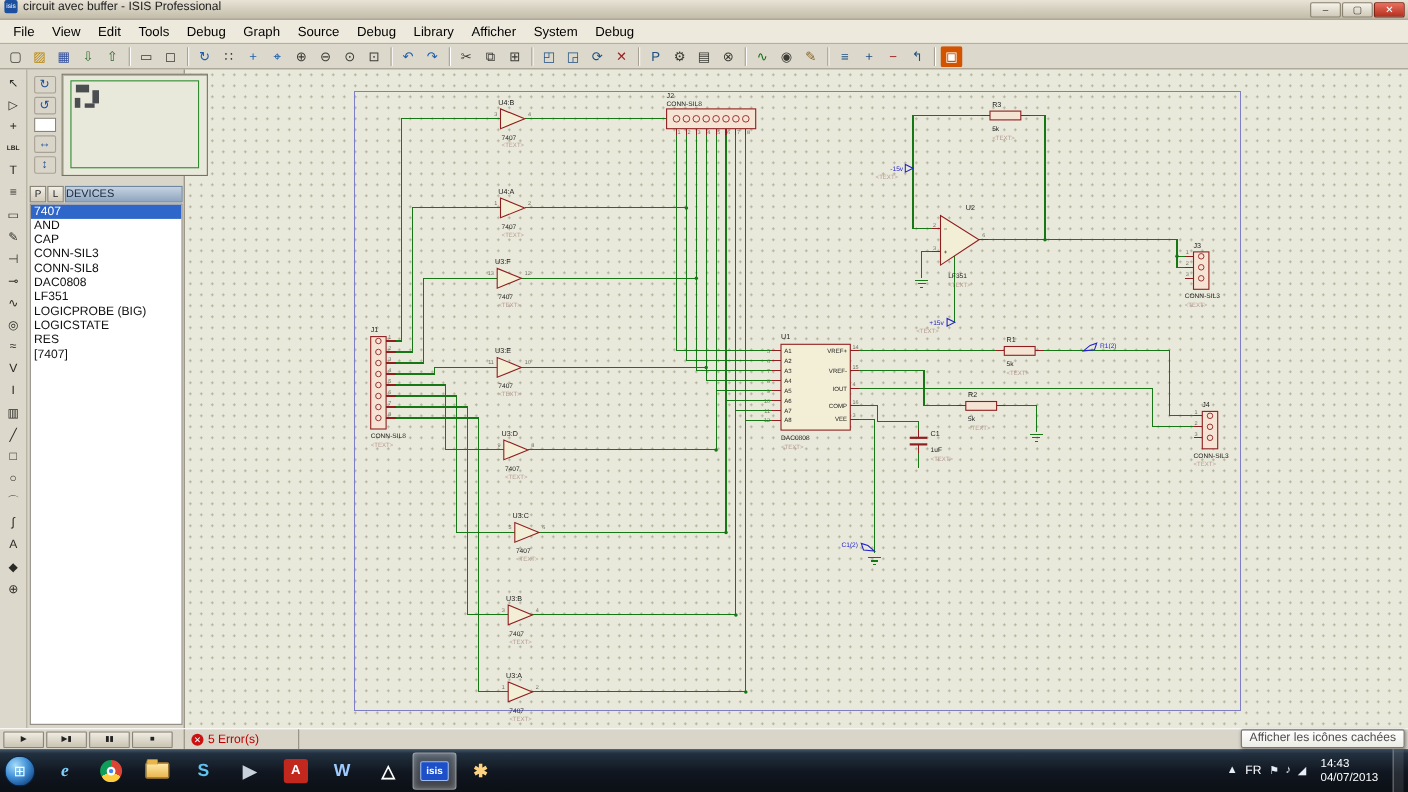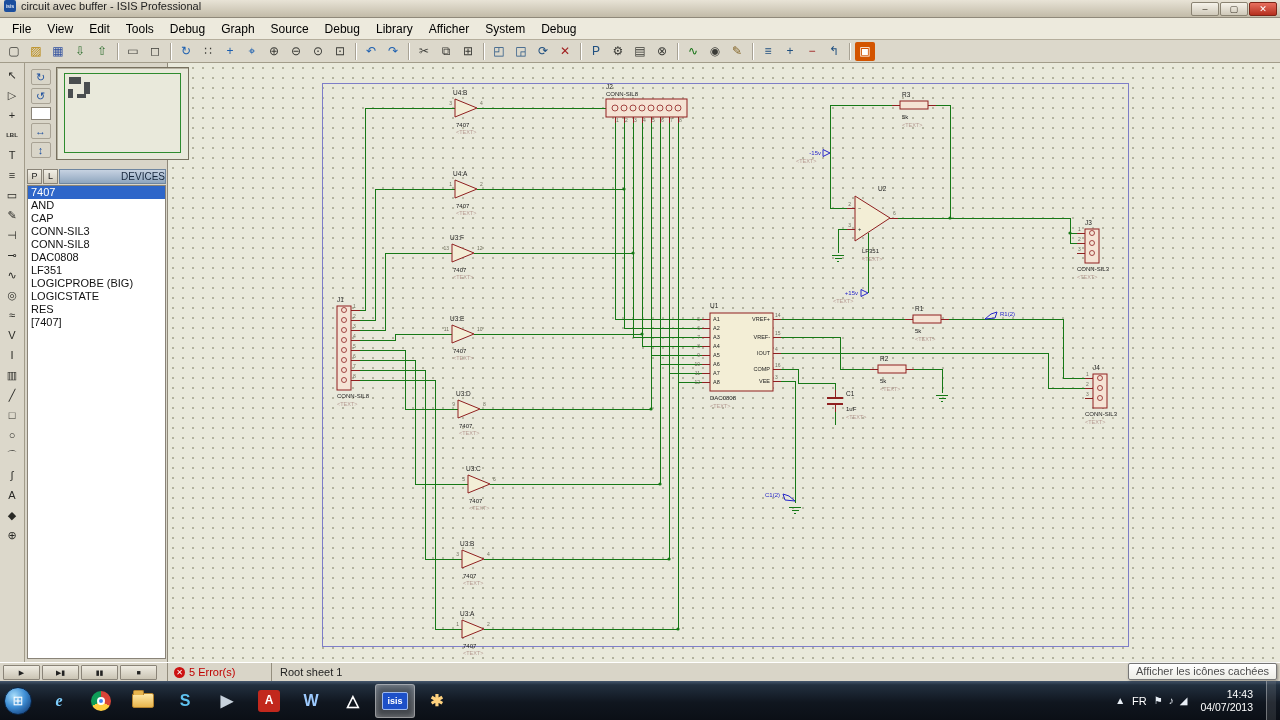--- a/index.html
+++ b/index.html
@@ -30,21 +30,21 @@
 .leftpanel{position:absolute;left:25px;top:63px;width:143px;height:599px;background:#d9d5c8;border-right:1px solid #8f897a;z-index:4}
 .orient{position:absolute;left:2px;top:6px;width:27px;display:flex;flex-direction:column;align-items:center;gap:3px}
 .orient-btn{width:20px;height:16px;font-size:11px;line-height:15px;text-align:center;color:#1c4f9e;background:#d9d5c8;border:1px solid #a8a294;border-radius:2px}
 .angle-box{width:20px;height:13px;background:#fff;border:1px solid #8a8478}
 .minimap{position:absolute;left:31px;top:4px;width:133px;height:93px;background:#e9e9db;border:1px solid #77715f;box-shadow:inset 1px 1px 0 #b7b2a2}
 .mm-view{position:absolute;left:7px;top:5px;width:117px;height:80px;border:1px solid #2e8b2e}
 .mm-mark{position:absolute;background:#4a4e50}
 
 .devhdr{position:absolute;left:2px;top:106px;width:139px;height:15px;display:flex}
 .pl-btn{width:15px;height:15px;font-size:9px;line-height:13px;text-align:center;color:#1c1c1c;background:linear-gradient(#f2efe6,#cfc9ba);border:1px solid #8a8478;margin-right:1px}
-.devices-title{flex:1;background:linear-gradient(#c6d2e1,#8fa6bf);border:1px solid #6f86a0;font-size:10px;color:#17273c;text-align:right;line-height:14px}
+.devices-title{flex:1;background:linear-gradient(#c6d2e1,#8fa6bf);border:1px solid #6f86a0;font-size:10px;color:#17273c;text-align:left;line-height:14px}
 .devlist{position:absolute;left:2px;top:122px;width:139px;height:474px;background:#fff;border:1px solid #8a8478;overflow:hidden}
 .dev-item{font-size:11px;color:#111;padding:0 3px;height:13px;line-height:13px;white-space:nowrap}
 .dev-item.sel{background:#2e66c9;color:#fff}
 
 
 .canvas{position:absolute;left:168px;top:63px;width:1112px;height:599px;background-color:#e9e9db;background-image:radial-gradient(circle,#b2b29d 0.9px,rgba(0,0,0,0) 1.05px);background-size:10px 10px;z-index:1}
 svg{position:absolute;left:0;top:0}
 .wire{stroke:#157815;stroke-width:1;fill:none;shape-rendering:crispEdges}
 .junc{fill:#157815;stroke:none}
 .comp{stroke:#8f1f1f;stroke-width:1;fill:#f3eed6}
@@ -82,21 +82,21 @@
 .tb-glyph{font-size:16px;font-weight:bold}
 .isis-sq{background:#1d50c8;color:#fff;font-size:9px;font-weight:bold;padding:3px 4px;border-radius:2px;border:1px solid #9db9ee}
 .adobe-sq{background:#c2281d;color:#fff;font-size:12px;font-weight:bold;width:22px;height:22px;line-height:21px;text-align:center;border-radius:3px}
 .folder{width:22px;height:15px;background:linear-gradient(#ffe9a8,#e8b54d);border:1px solid #b3822e;border-radius:2px;position:relative}
 .folder:before{content:"";position:absolute;left:0;top:-4px;width:9px;height:4px;background:#e8b54d;border:1px solid #b3822e;border-bottom:none;border-radius:2px 2px 0 0}
 .ball{width:20px;height:20px;border-radius:50%;background:conic-gradient(#db4437 0 120deg,#ffcd40 0 240deg,#0f9d58 0 360deg);display:flex;align-items:center;justify-content:center}
 .ball-in{width:8px;height:8px;border-radius:50%;background:#4285f4;border:2px solid #fff}
 .tray{margin-left:auto;display:flex;align-items:center;gap:7px;padding-right:4px}
 .tray-glyph{color:#e8eef5;font-size:10px}
 .tray-lang{color:#fff;font-size:11px}
-.clock{color:#fff;font-size:10.5px;text-align:right;line-height:13px;padding:0 6px}
+.clock{color:#fff;font-size:10.5px;text-align:left;line-height:13px;padding:0 6px}
 .showdesk{width:10px;height:39px;background:rgba(255,255,255,.10);border-left:1px solid rgba(255,255,255,.35);flex:none}
 </style>
 </head>
 <body>
 
 <div class="screen">
 
   <div class="titlebar">
     <div class="app-icon">isis</div>
     <div class="title-text">circuit avec buffer - ISIS Professional</div>
@@ -514,21 +514,20 @@
     <div class="sb-sim" id="simbar">
         <div class="sim-btn">▶</div>
         <div class="sim-btn">▶▮</div>
         <div class="sim-btn">▮▮</div>
         <div class="sim-btn">■</div>
       </div>
     <div class="sb-err">
       <div class="err-ico">✕</div>
       <div class="err-text">5 Error(s)</div>
     </div>
-    <div class="sb-sheet">Root sheet 1</div>
   </div>
 
   <div class="tooltip">Afficher les icônes cachées</div>
 
   <div class="taskbar">
     <div class="orb">⊞</div>
     <span id="tbitems" style="display:flex">
         <div class="tb-item">
           <span class="tb-glyph" style="color: rgb(127, 208, 255); font-style: italic; font-family: &quot;Liberation Serif&quot;, serif;">e</span>
         </div>

